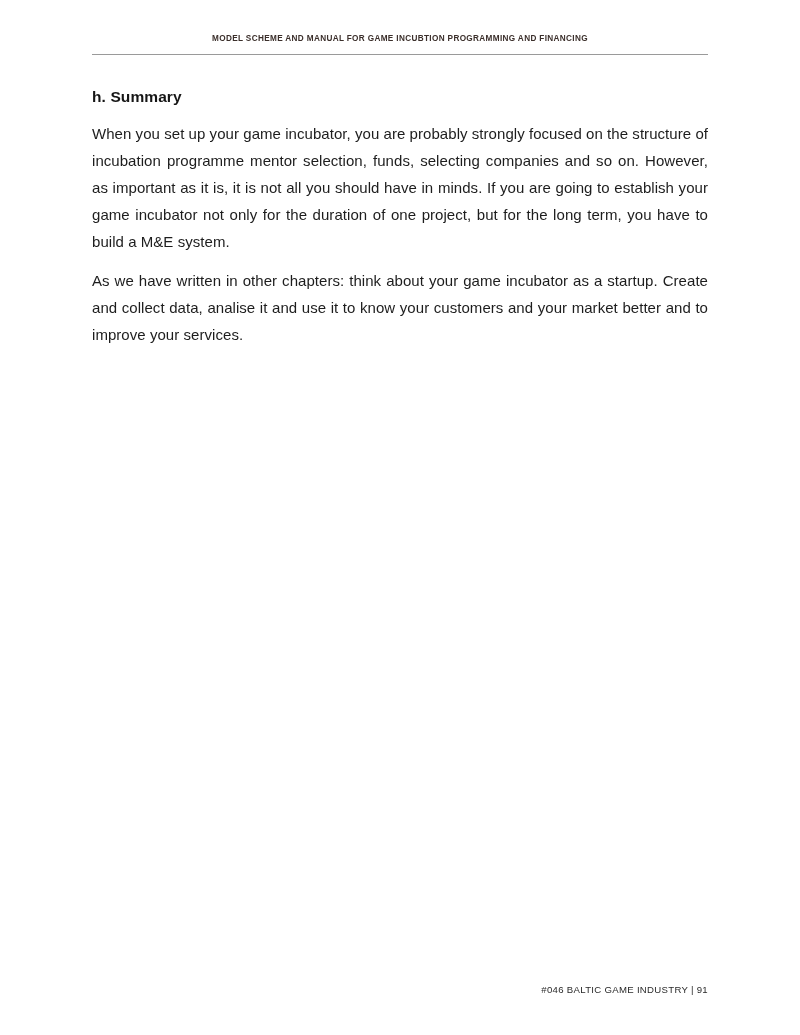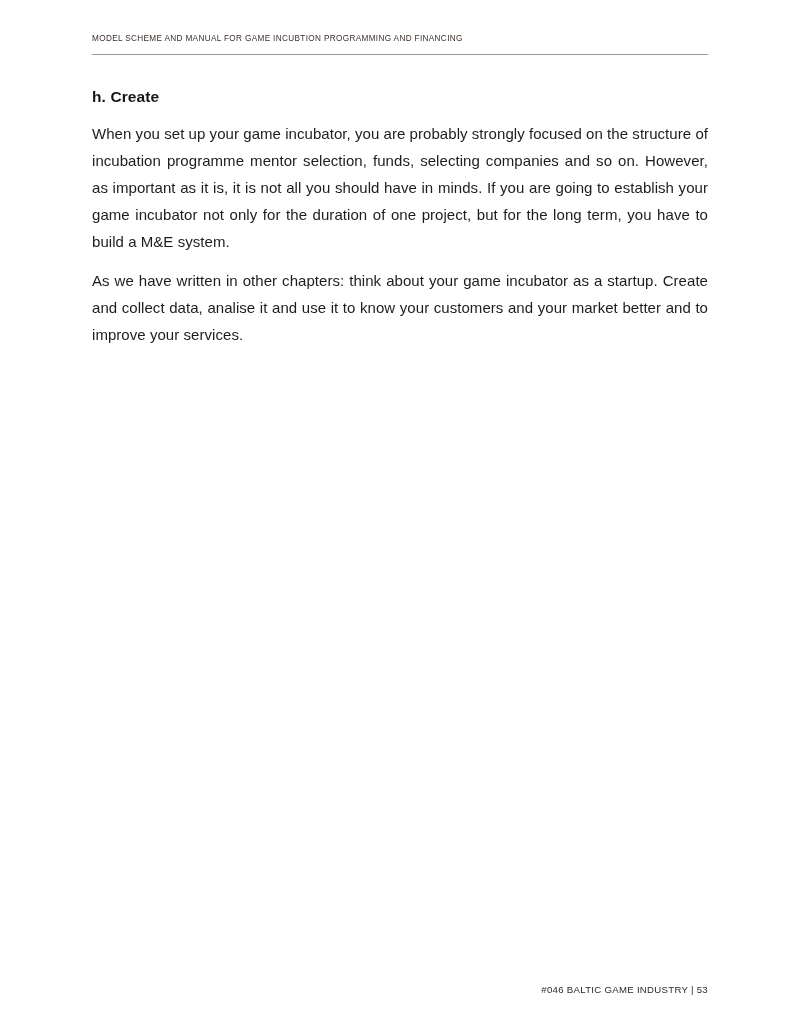--- a/index.html
+++ b/index.html
@@ -20,25 +20,25 @@
     width: 800px;
     height: 1035px;
     background: #ffffff;
   }
   
   .running-header {
     position: absolute;
     left: 92px;
     top: 34px;
     width: 616px;
-    text-align: left;
+    text-align: center;
     font-size: 8.2px;
     letter-spacing: 0.35px;
     color: #3b2f2b;
-    font-weight: 400;
+    font-weight: 700;
     white-space: nowrap;
   }
   .header-rule {
     position: absolute;
     left: 92px;
     top: 54px;
     width: 616px;
     height: 1px;
     background: #9a9a9a;
   }
@@ -84,22 +84,22 @@
 </head>
 <body>
 
 <div class="page">
 
   <div class="running-header">MODEL SCHEME AND MANUAL FOR GAME INCUBTION PROGRAMMING AND FINANCING</div>
 
   <div class="header-rule"></div>
 
   <div class="content">
-    <h2 class="section-title">h. Create</h2>
+    <h2 class="section-title">h. Summary</h2>
 
     <p class="body-text">When you set up your game incubator, you are probably strongly focused on the structure of incubation programme mentor selection, funds, selecting companies and so on. However, as important as it is, it is not all you should have in minds. If you are going to establish your game incubator not only for the duration of one project, but for the long term, you have to build a M&amp;E system.</p>
 
     <p class="body-text">As we have written in other chapters: think about your game incubator as a startup. Create and collect data, analise it and use it to know your customers and your market better and to improve your services.</p>
   </div>
 
-  <div class="footer">#046 BALTIC GAME INDUSTRY | 53</div>
+  <div class="footer">#046 BALTIC GAME INDUSTRY | 91</div>
 
 </div>
 
 </body></html>

